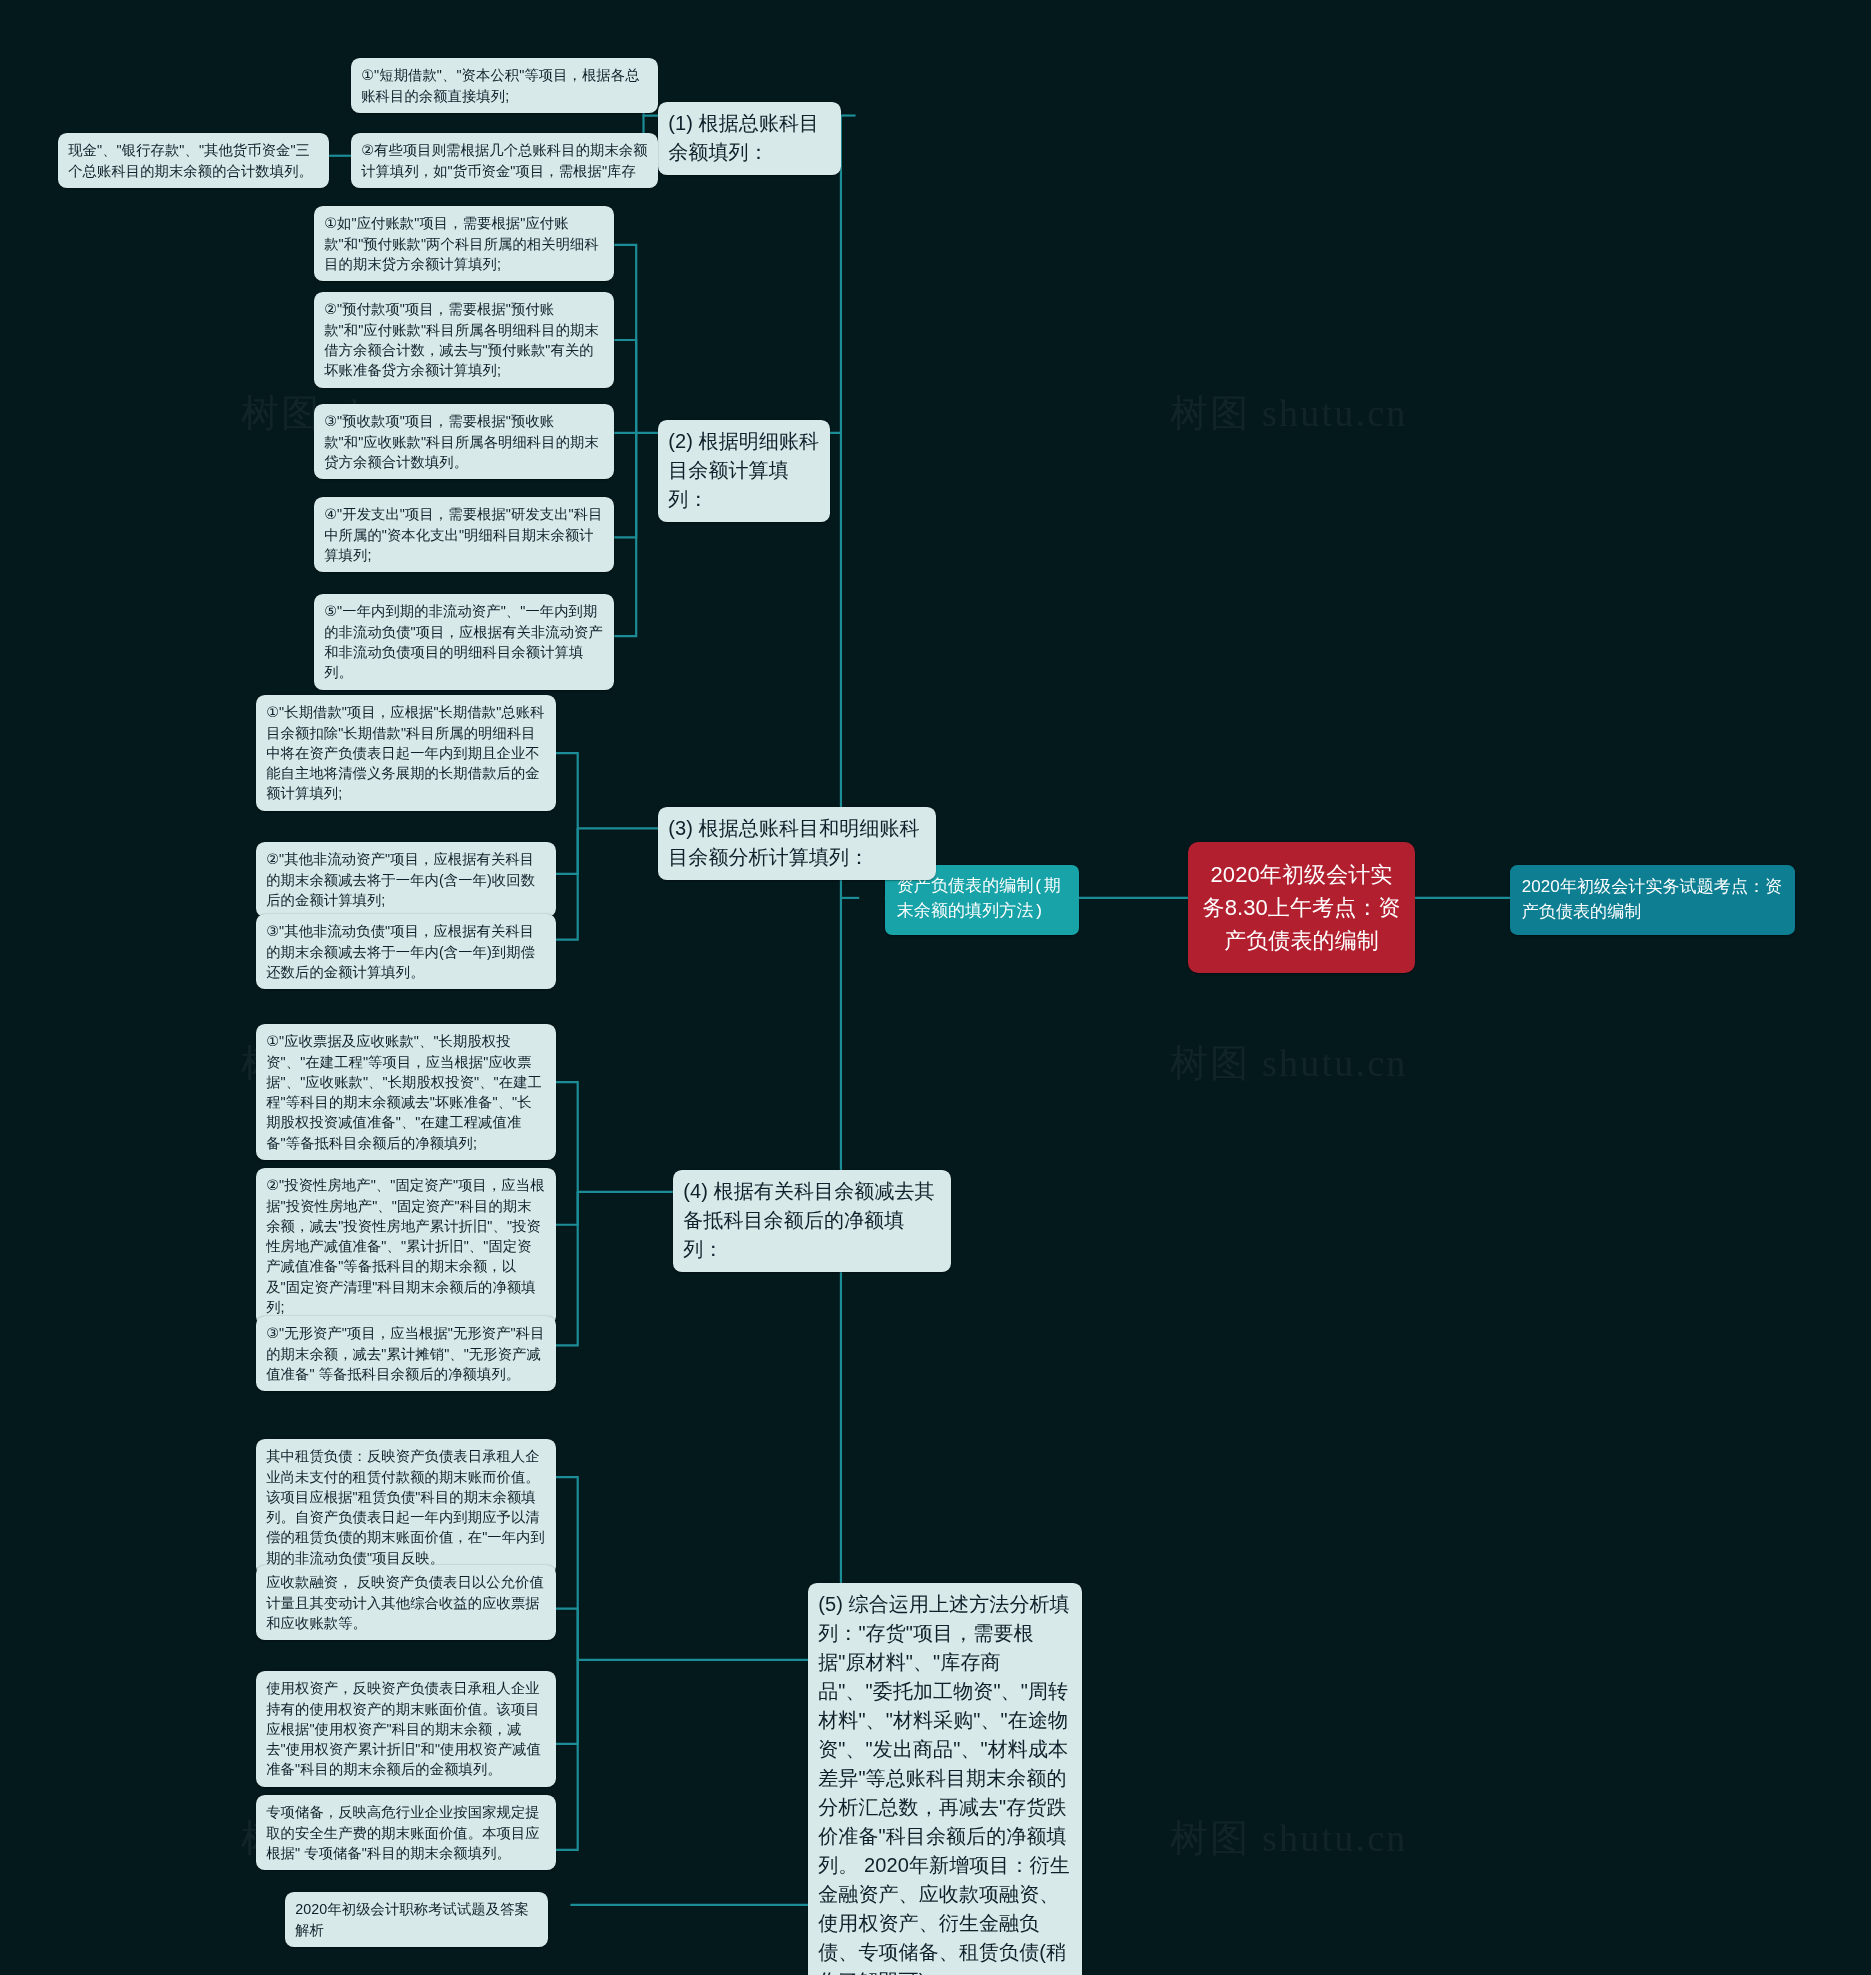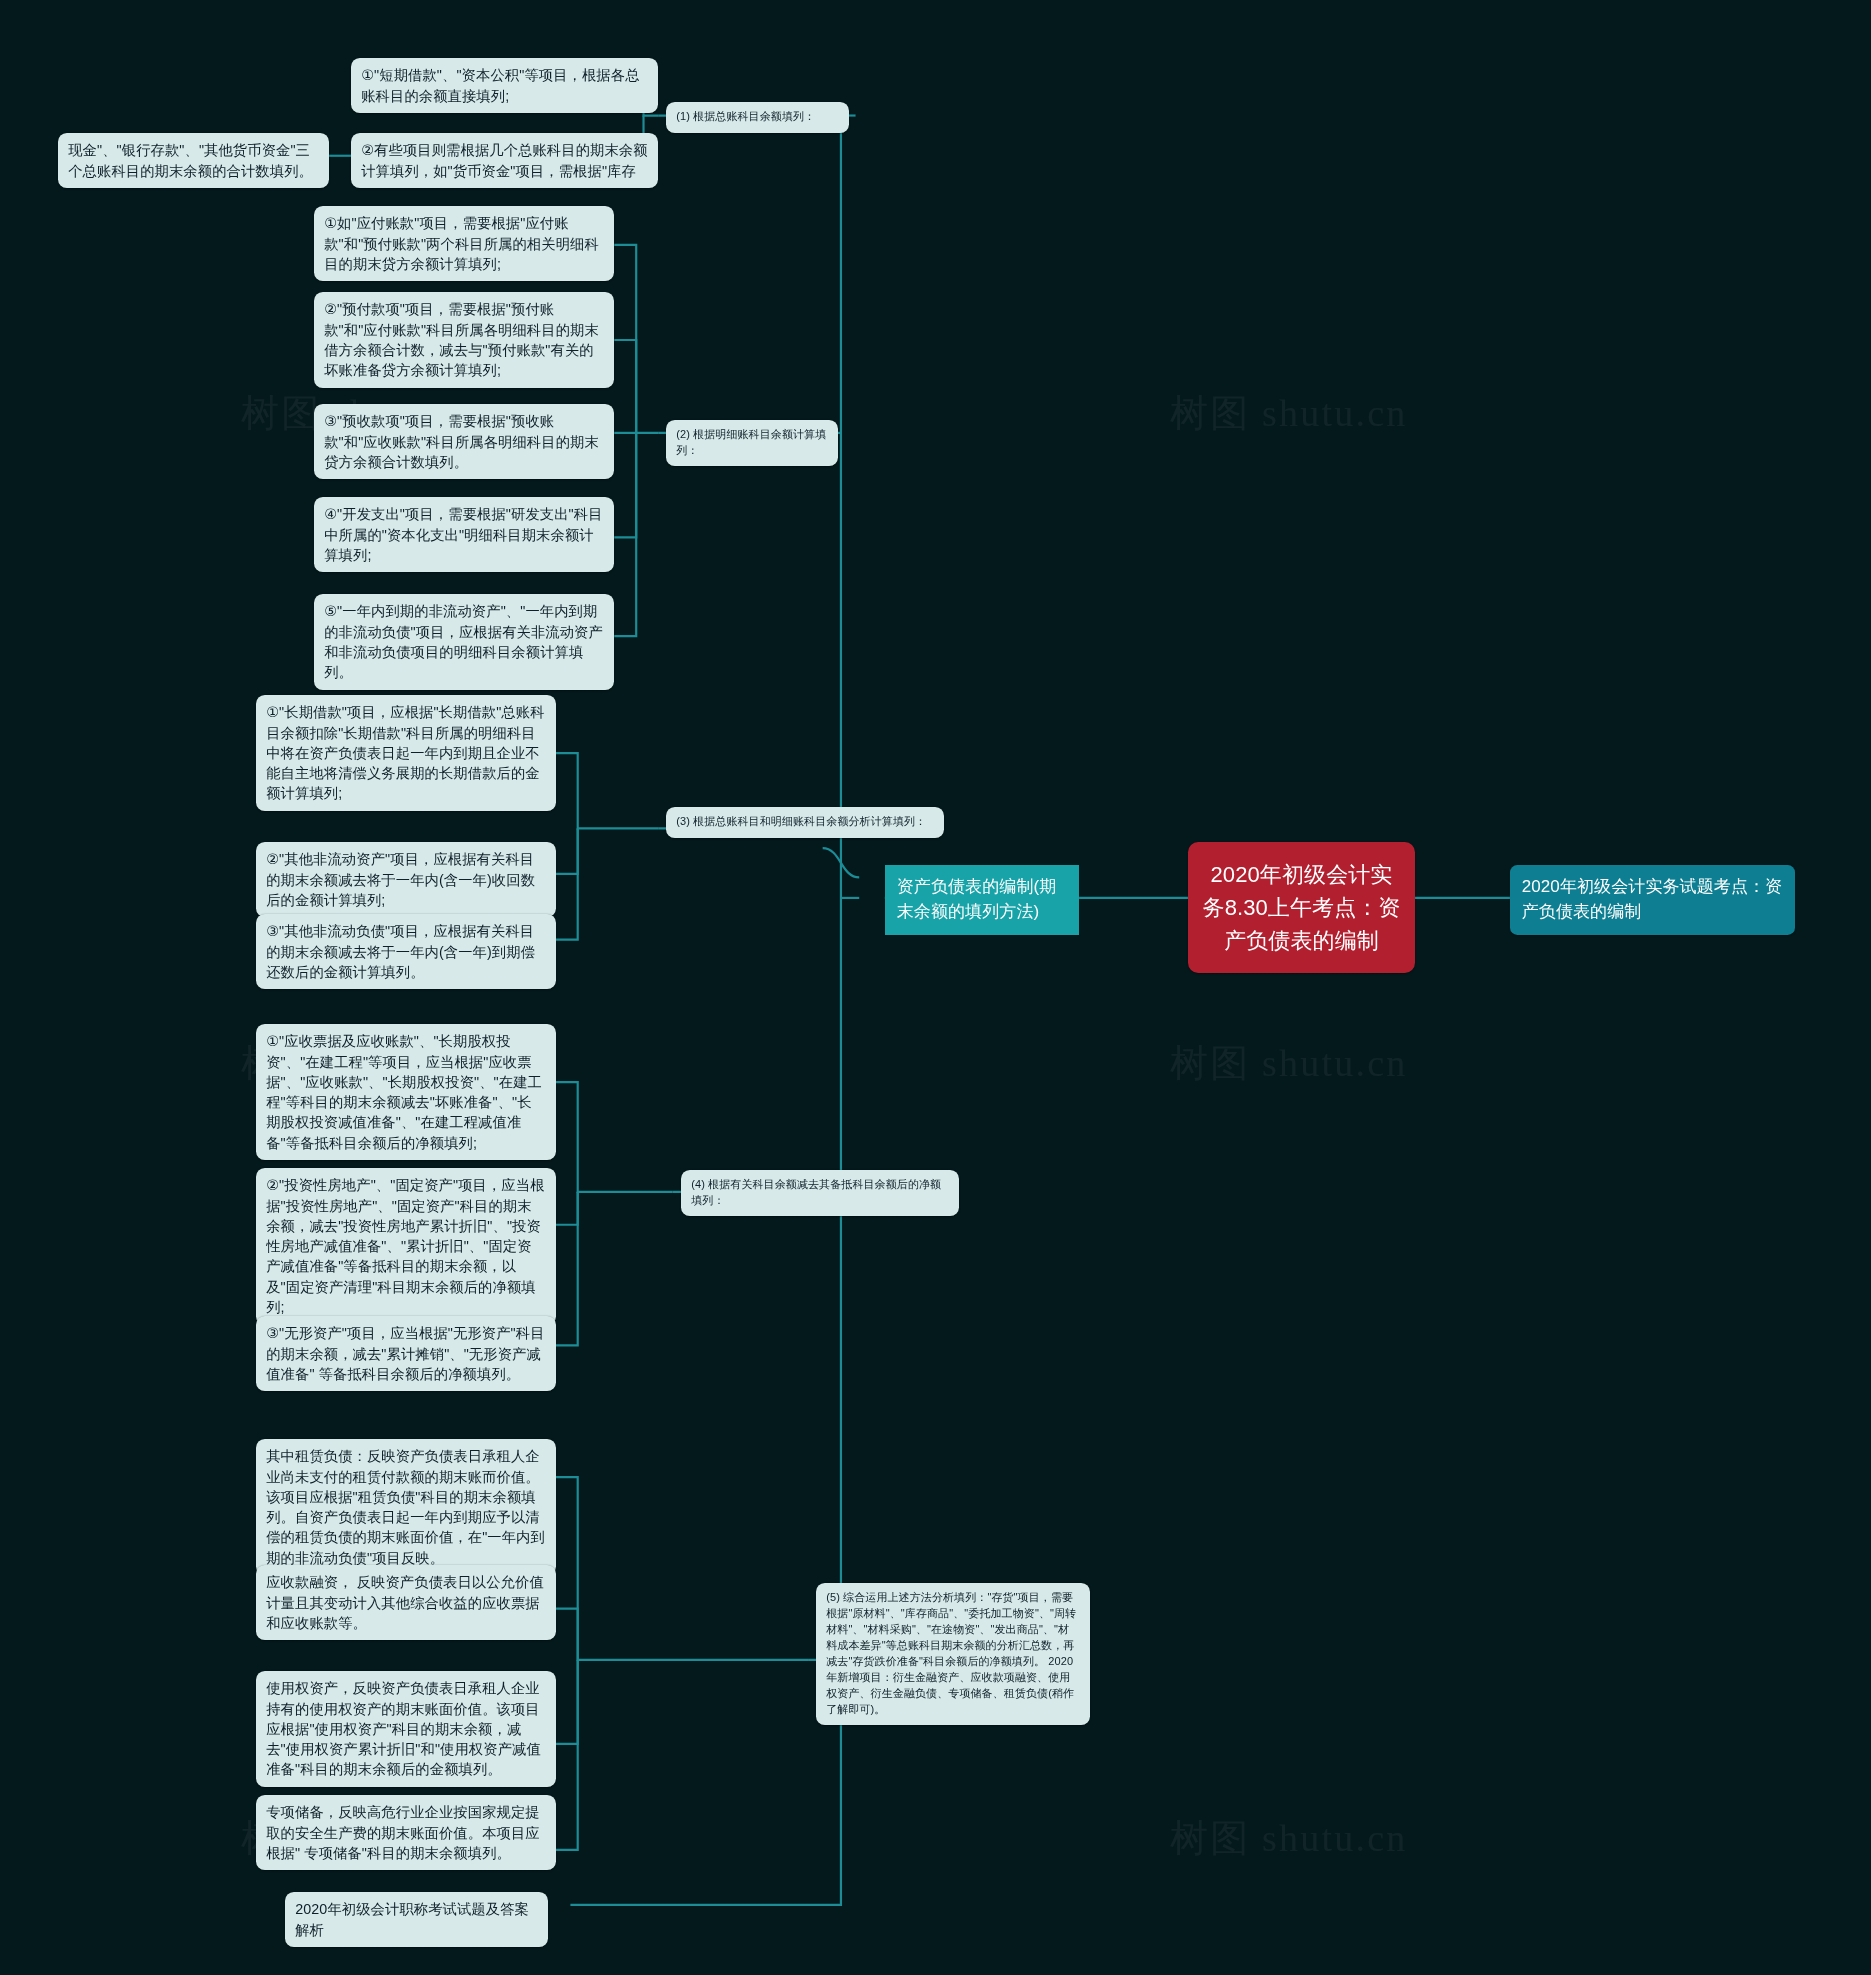--- a/index.html
+++ b/index.html
@@ -20,34 +20,34 @@
     position:absolute;box-sizing:border-box;
     border-radius:8.8px;
     background:#d7e9e9;color:#10202a;
     padding:7.3px 10.2px;
     font-size:14.3px;line-height:1.42;
     letter-spacing:0.1px;
     word-break:break-all;
     box-shadow:0 0.7px 1.5px rgba(0,0,0,0.35);
   }
   .node.teal{
-    background:#17a3a8;color:#ffffff;border-radius:0;
-    font-size:17px;line-height:1.45;padding:10.2px 11.7px;
+    background:#17a3a8;color:#ffffff;border-radius:7px;
+    font-size:17px;line-height:1.45;padding:10.2px 11.7px;font-family:Liberation Mono, monospace;
   }
   .node.teal-dark{
     background:#0e7f92;color:#ffffff;border-radius:7.3px;
     font-size:17px;line-height:1.45;padding:10.2px 11.7px;
   }
   .node.root{
     background:#b22030;color:#ffffff;border-radius:10.2px;
     font-size:22px;line-height:1.5;padding:16px 13px;
     text-align:center;font-weight:400;
   }
   .node.branch{
-    font-size:11px;line-height:1.45;margin-left:8px;
+    font-size:20px;line-height:1.45;
   }
 </style>
 </head>
 <body>
 
 <div id="canvas">
 
   <div class="wm" style="left:241px;top:388px;">树图 shutu.cn</div>
   <div class="wm" style="left:1170px;top:388px;">树图 shutu.cn</div>
   <div class="wm" style="left:241px;top:1038px;">树图 shutu.cn</div>

